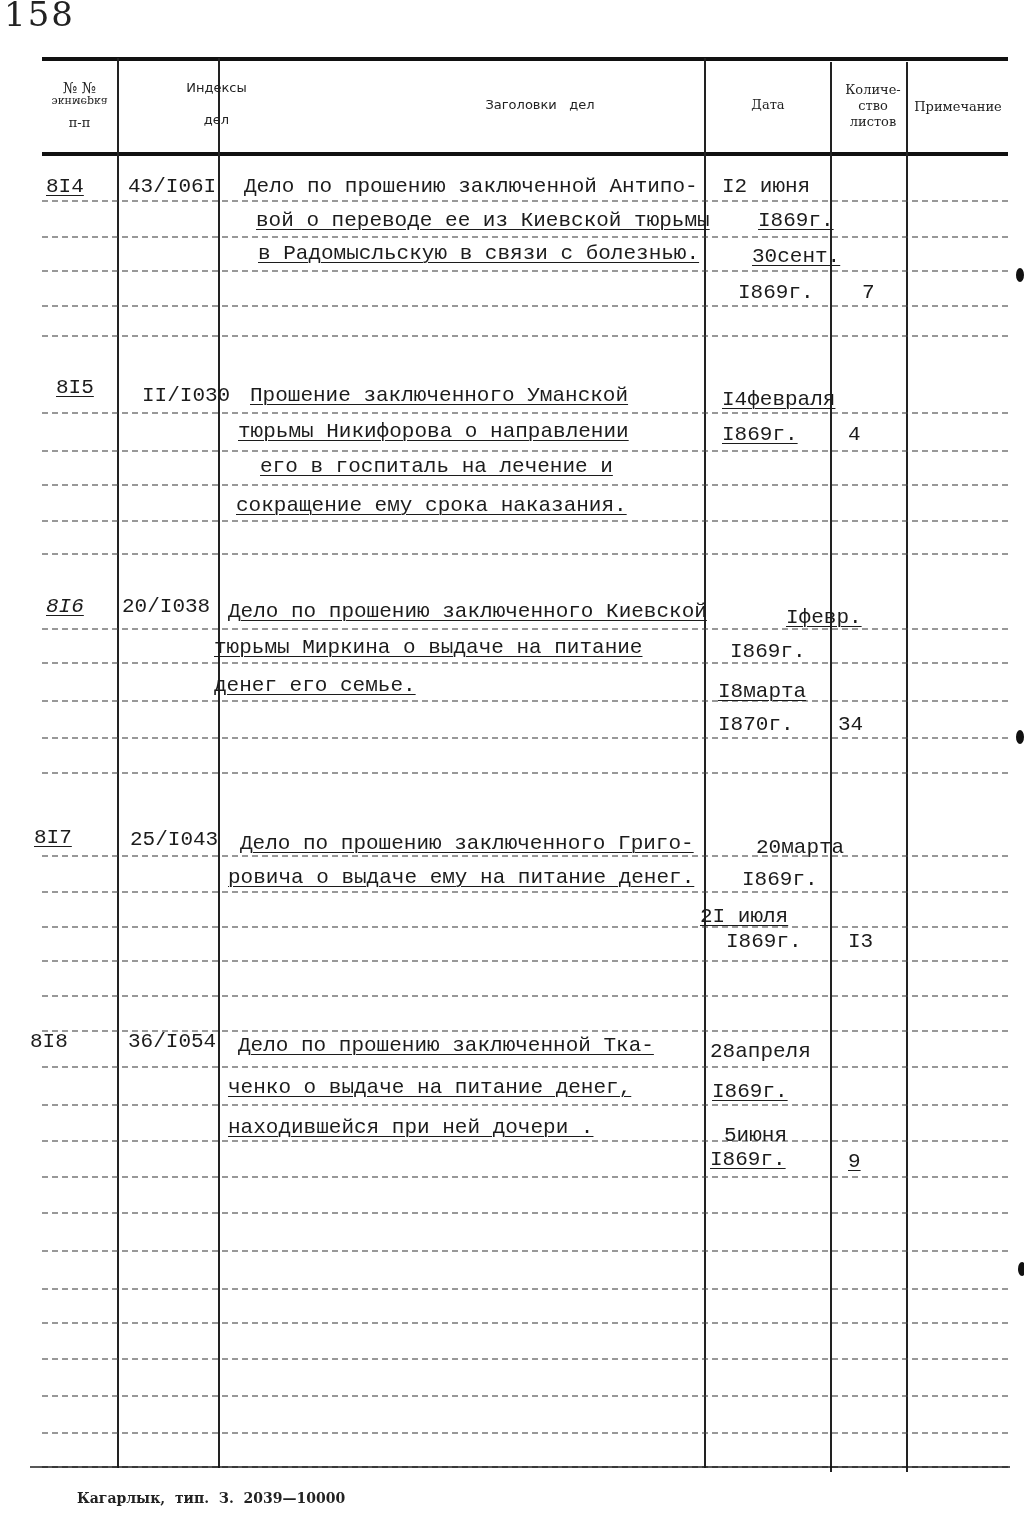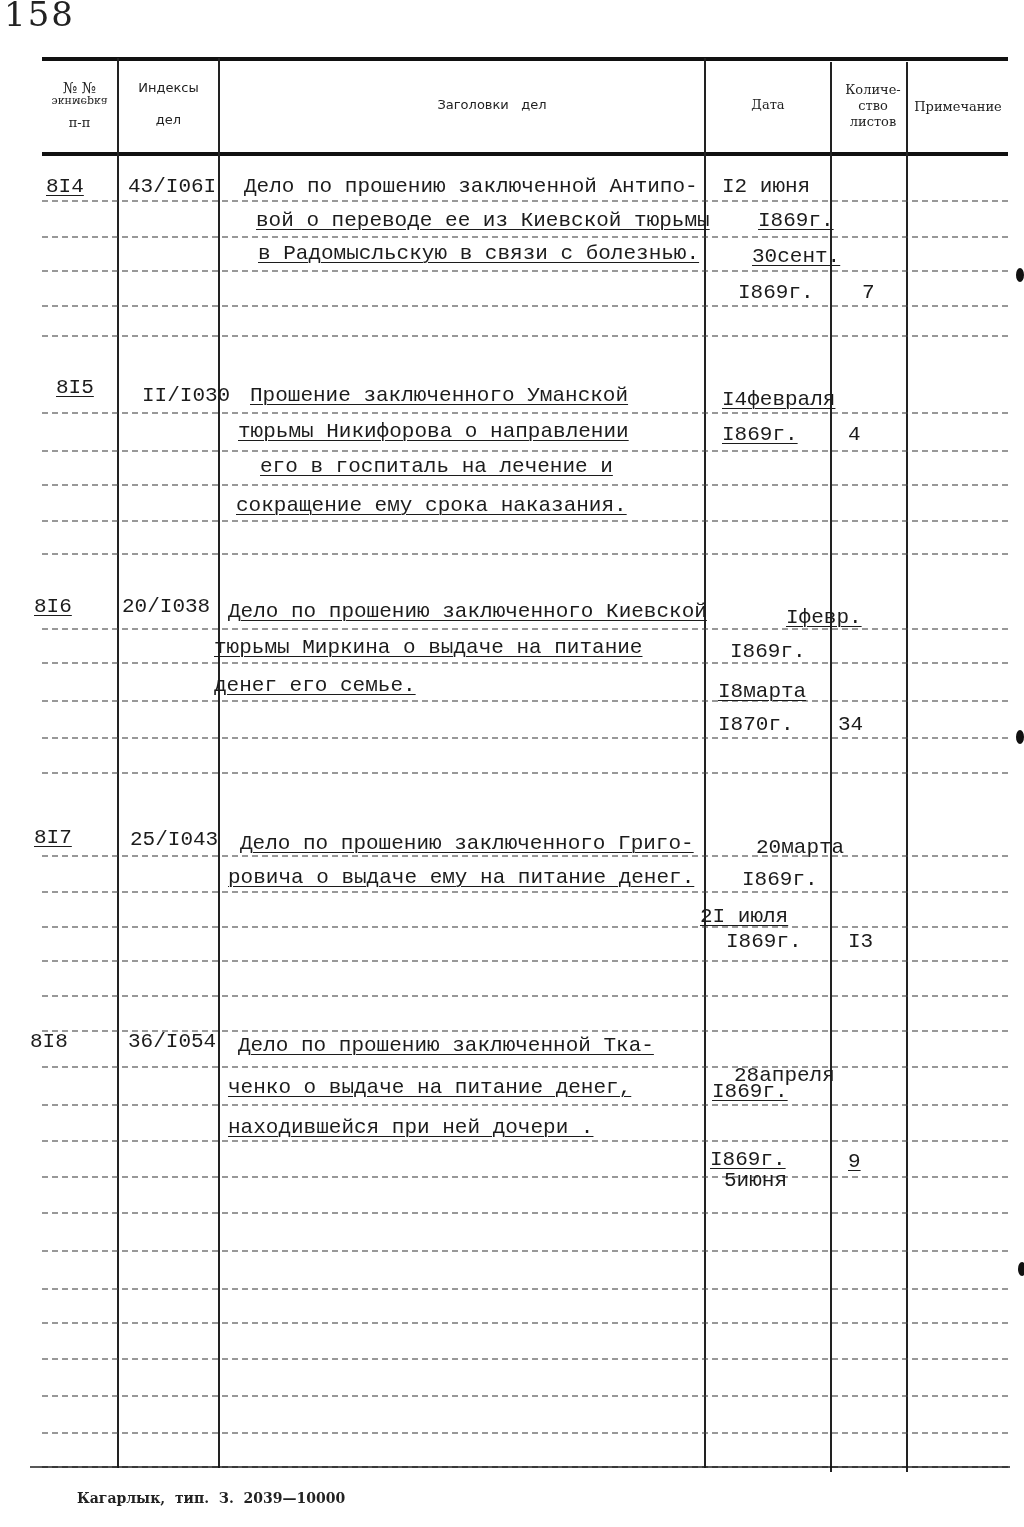--- a/index.html
+++ b/index.html
@@ -11,21 +11,21 @@
     position: absolute; left: 4px; top: -6px; font-family: "DejaVu Serif", serif;
     font-size: 34px; color: #222; letter-spacing: 2px;
   }
   .hrule { position: absolute; background: #111; }
   .vrule { position: absolute; background: #222; width: 2px; }
   .ruled { position: absolute; height: 1px; border-top: 2px dashed #444; opacity: 0.55; }
   .hdr {
     position: absolute; font-family: "DejaVu Serif", serif; font-size: 13px; color: #222;
     text-align: center; line-height: 16px;
   }
-  .hdr.sans { font-family: "DejaVu Sans", sans-serif; font-size: 13px; }
+  .hdr.sans { font-family: "DejaVu Sans", sans-serif; font-size: 13px; margin-left: 48px; }
   .tw {
     position: absolute; font-size: 21px; line-height: 24px; white-space: nowrap; color: #1c1c1c;
   }
   .tw.u { text-decoration: underline; text-decoration-thickness: 1px; text-underline-offset: 3px; }
   .footer {
     position: absolute; left: 77px; top: 1490px; font-family: "DejaVu Serif", serif;
     font-size: 14px; font-weight: bold; color: #222;
   }
   .speck { position: absolute; width: 8px; height: 14px; background: #111; border-radius: 50%; }
 </style>
@@ -116,21 +116,21 @@
   <div class="tw u" style="left:250px; top:384px;">Прошение заключенного Уманской</div>
   <div class="tw u" style="left:238px; top:420px;text-align:center;">тюрьмы Никифорова о направлении</div>
   <div class="tw u" style="left:260px; top:455px;">его в госпиталь на лечение  и</div>
   <div class="tw u" style="left:236px; top:494px;">сокращение ему срока наказания.</div>
   <div class="tw u" style="left:722px; top:388px;">I4февраля</div>
   <div class="tw u" style="left:722px; top:423px;">I869г.</div>
   <div class="tw" style="left:848px; top:423px;">4</div>
 </div>
 
 <div>
-  <div class="tw u" style="left:34px; top:595px;">8I6</div>
+  <div class="tw u" style="left:46px; top:595px;font-style:italic;">8I6</div>
   <div class="tw" style="left:122px; top:595px;">20/I038</div>
   <div class="tw u" style="left:228px; top:600px;">Дело по прошению заключенного Киевской</div>
   <div class="tw u" style="left:214px; top:636px;">тюрьмы Миркина о выдаче на питание</div>
   <div class="tw u" style="left:214px; top:674px;">денег его семье.</div>
   <div class="tw u" style="left:786px; top:606px;">Iфевр.</div>
   <div class="tw" style="left:730px; top:640px;">I869г.</div>
   <div class="tw u" style="left:718px; top:680px;">I8марта</div>
   <div class="tw" style="left:718px; top:713px;">I870г.</div>
   <div class="tw" style="left:838px; top:713px;">34</div>
 </div>
@@ -146,23 +146,23 @@
   <div class="tw" style="left:726px; top:930px;">I869г.</div>
   <div class="tw" style="left:848px; top:930px;">I3</div>
 </div>
 
 <div>
   <div class="tw" style="left:30px; top:1030px;">8I8</div>
   <div class="tw" style="left:128px; top:1030px;">36/I054</div>
   <div class="tw u" style="left:238px; top:1034px;">Дело по прошению заключенной Тка-</div>
   <div class="tw u" style="left:228px; top:1076px;">ченко о выдаче на питание денег,</div>
   <div class="tw u" style="left:228px; top:1116px;">находившейся при ней дочери .</div>
-  <div class="tw" style="left:710px; top:1064px;margin-left:24px;">28апреля</div>
+  <div class="tw" style="left:710px; top:1040px;">28апреля</div>
   <div class="tw u" style="left:712px; top:1080px;">I869г.</div>
-  <div class="tw" style="left:724px; top:1169px;text-align:right;">5июня</div>
+  <div class="tw" style="left:724px; top:1124px;text-align:right;">5июня</div>
   <div class="tw u" style="left:710px; top:1148px;">I869г.</div>
   <div class="tw u" style="left:848px; top:1150px;">9</div>
 </div>
 
 <div class="hrule" style="left:30px; top:1466px; width:980px; height:2px; opacity:0.7;"></div>
 
 <div class="speck" style="left:1016px; top:268px;"></div>
 <div class="speck" style="left:1016px; top:730px;"></div>
 <div class="speck" style="left:1018px; top:1262px;"></div>
 

